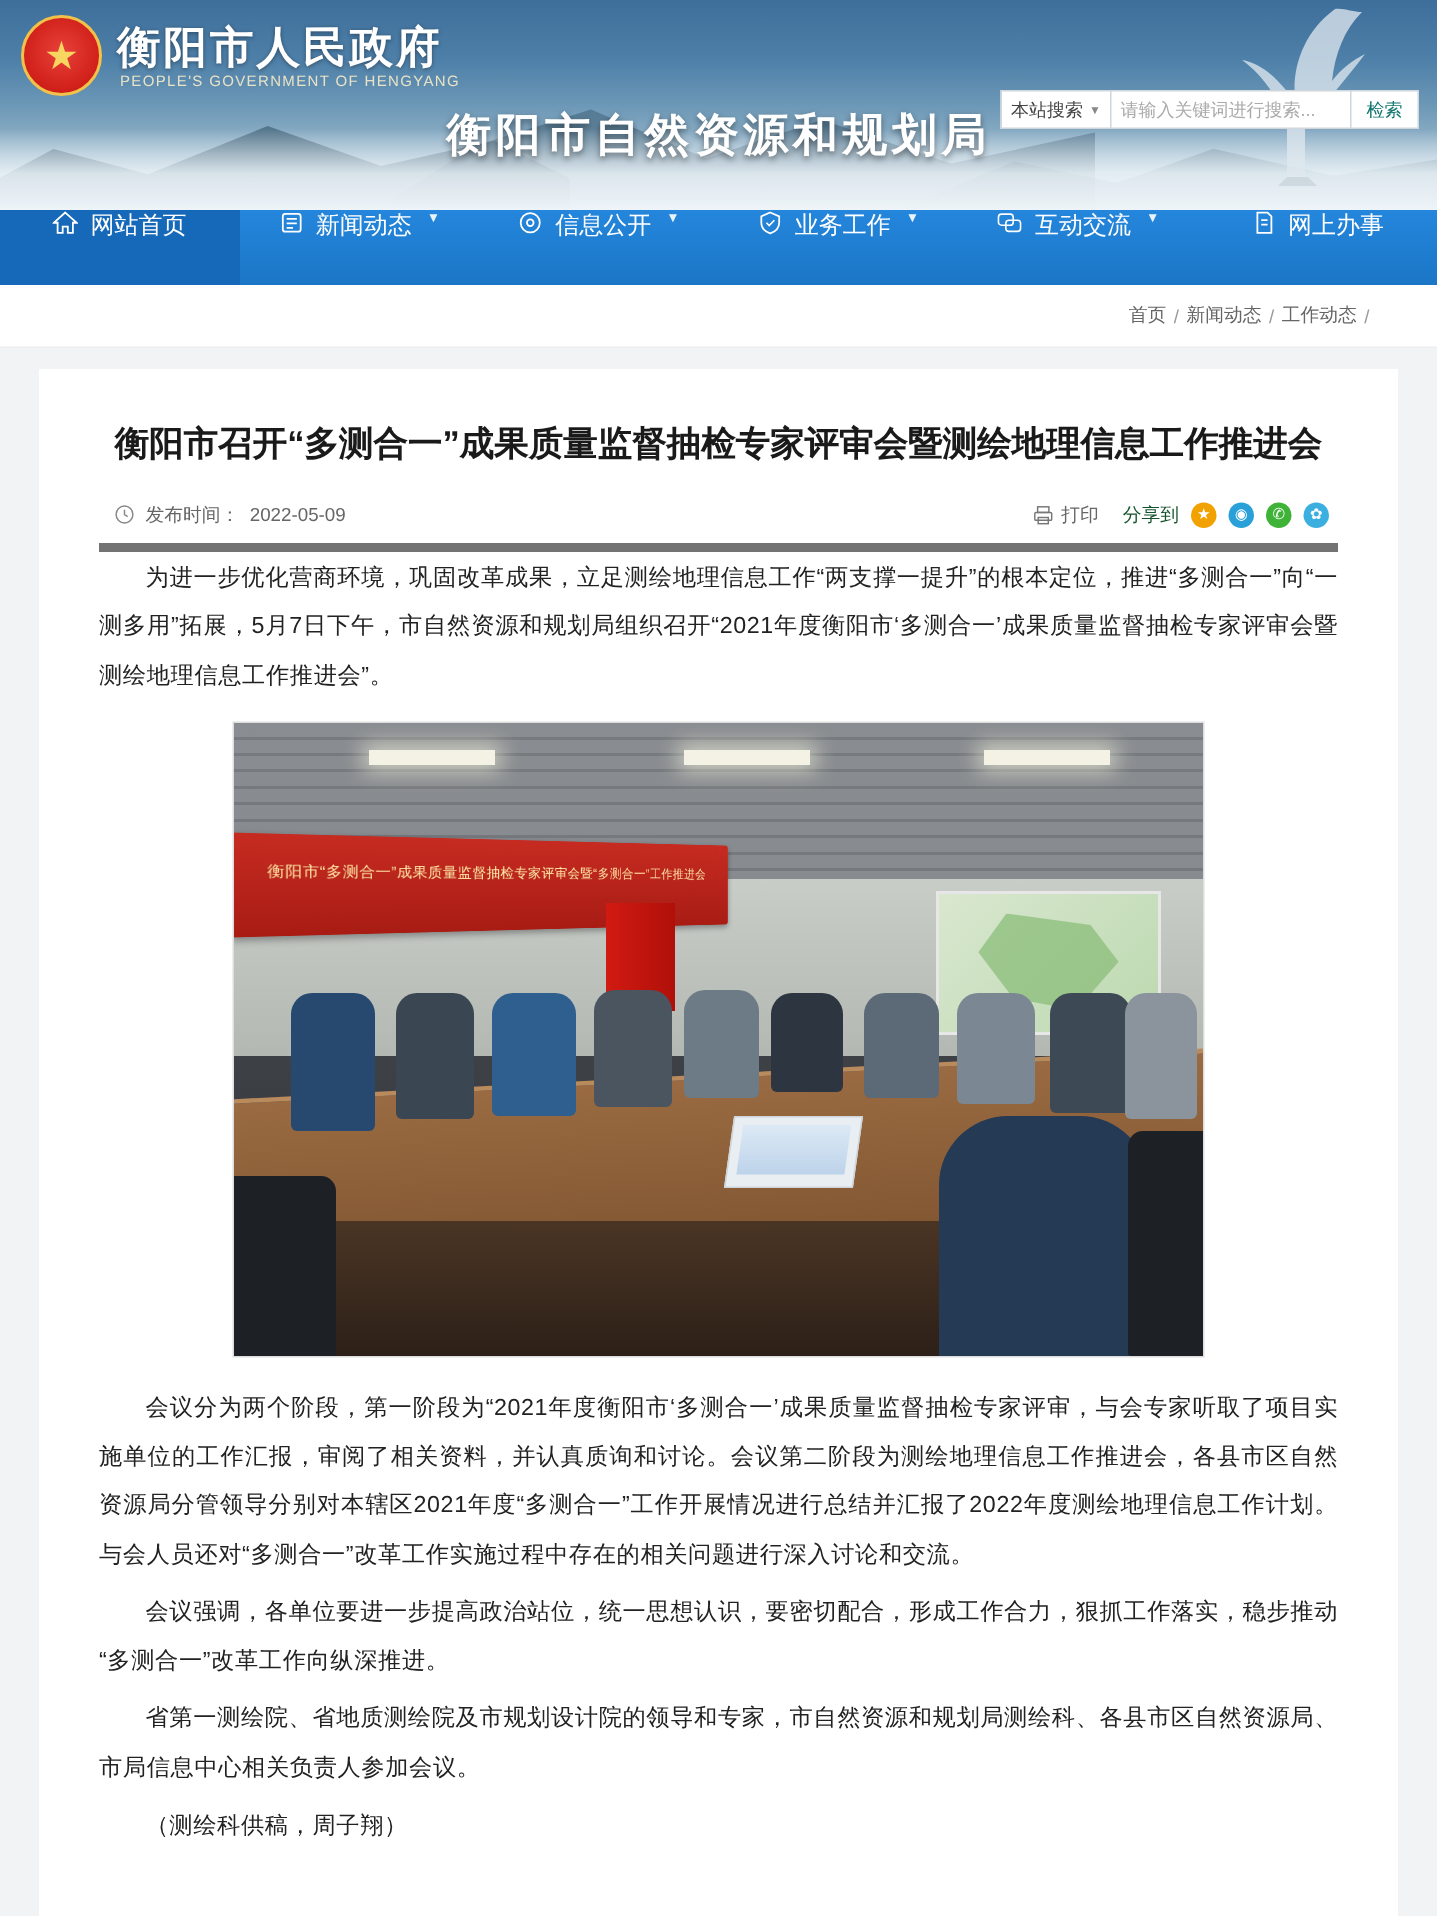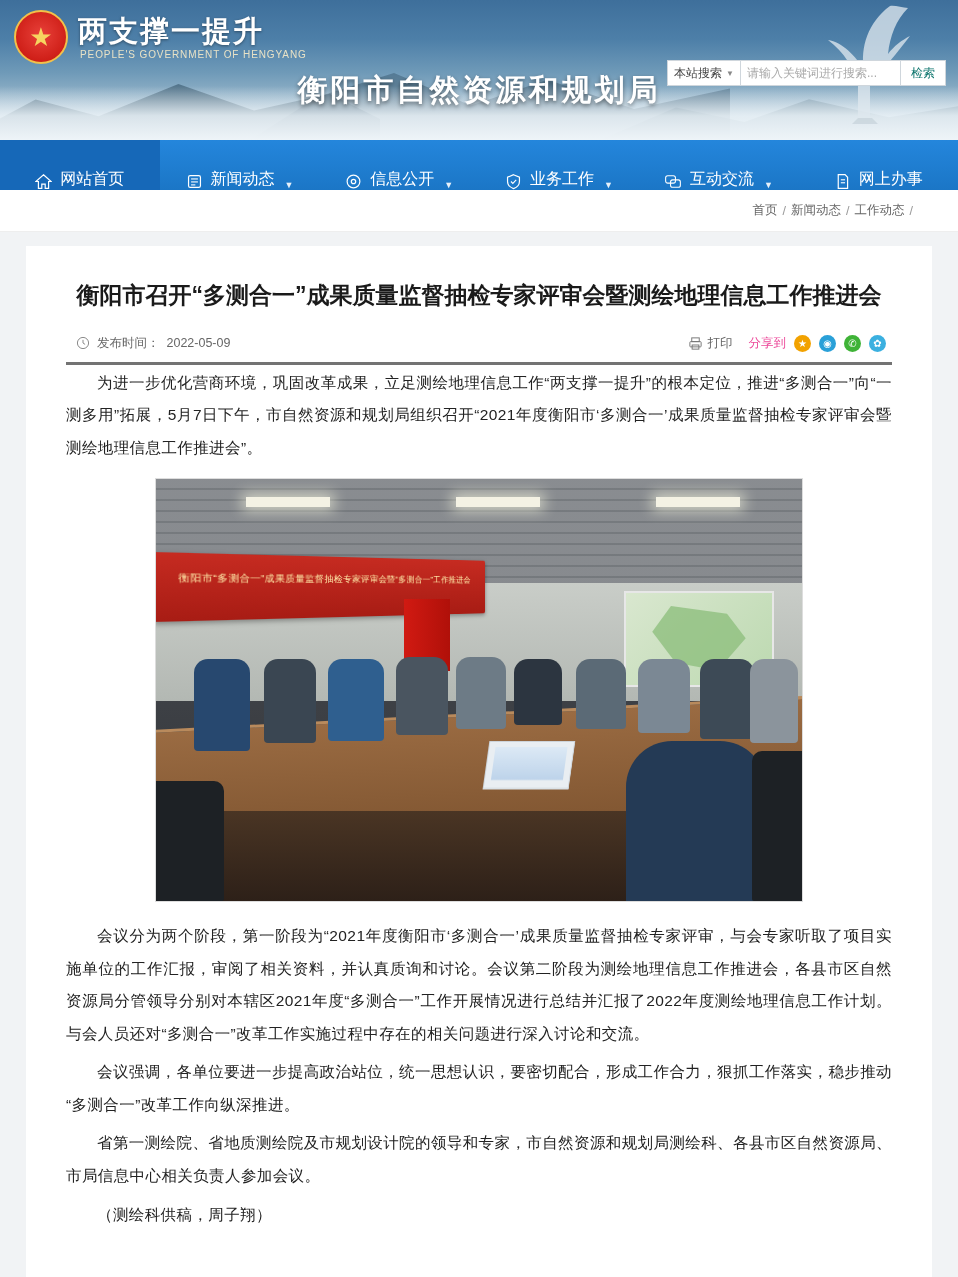--- a/index.html
+++ b/index.html
@@ -109,21 +109,21 @@
   
   .nav {
     display: flex; align-items: stretch;
     height: 50px;
     background: #1f7fd4;
     background: linear-gradient(to bottom, #2486dc, #1b76c6);
     color: #fff;
   }
   .nav-item {
     flex: 1;
-    display: flex; align-items: flex-end; justify-content: center;
+    display: flex; align-items: flex-start; justify-content: center;
     gap: 8px;
     font-size: 16px;
     cursor: pointer;
     position: relative;
   }
   .nav-item.active { background: #1668b8; }
   .nav-item .ico { display: inline-flex; }
   .nav-item .caret { font-size: 9px; opacity: .9; margin-left: 2px; }
 
   
@@ -148,29 +148,29 @@
   .art-title {
     text-align: center;
     font-size: 23px;
     font-weight: bold;
     color: #1a1a1a;
     line-height: 1.5;
     padding: 6px 10px 22px;
   }
   .meta-row {
     display: flex; align-items: center; justify-content: space-between;
-    border-bottom: 3px solid #737373;
+    border-bottom: 6px solid #737373;
     padding-bottom: 10px;
     font-size: 12.5px;
     color: #666;
   }
   .meta-left { display: flex; align-items: center; gap: 7px; padding-left: 10px; }
   .meta-right { display: flex; align-items: center; gap: 8px; padding-right: 6px; }
   .print-btn { display: flex; align-items: center; gap: 5px; color: #666; cursor: pointer; }
-  .share-label { color: #ec4899; margin-left: 8px; }
+  .share-label { color: #14532d; margin-left: 8px; }
   .share-ico {
     width: 17px; height: 17px; border-radius: 50%;
     display: inline-flex; align-items: center; justify-content: center;
     color: #fff; font-size: 10px;
   }
   .sh-star { background: #f2a200; }
   .sh-wb { background: #2aa0d8; }
   .sh-wx { background: #3fb337; }
   .sh-qq { background: #3bb0e0; }
 
@@ -278,21 +278,21 @@
     <div class="statue">
       <svg class="ic" width="120" height="125" viewBox="0 0 120 125">
         <path d="M92 6 C70 22 62 48 66 70 C58 56 44 42 30 40 C46 52 56 68 60 86 L60 120 L72 120 L72 86 C84 70 100 52 112 36 C104 40 96 46 90 54 C92 36 98 20 110 8 C104 8 97 5 92 6 Z" fill="#dfe8ee" opacity="0.9"></path>
         <path d="M60 118 L74 118 L80 124 L54 124 Z" fill="#c8d4dc" opacity="0.9"></path>
       </svg>
     </div>
 
     <div class="emblem">
       <span class="star">★</span>
     </div>
-    <div class="gov-name">两支撑一提升</div>
+    <div class="gov-name">衡阳市人民政府</div>
     <div class="gov-name-en">PEOPLE'S GOVERNMENT OF HENGYANG</div>
     <div class="bureau-name">衡阳市自然资源和规划局</div>
 
     <div class="searchbar">
       <div class="search-select">
         <span>本站搜索</span>
         <span class="caret">▼</span>
       </div>
       <input class="search-input" type="text" placeholder="请输入关键词进行搜索..." style="">
       <button class="search-btn">检索</button>

